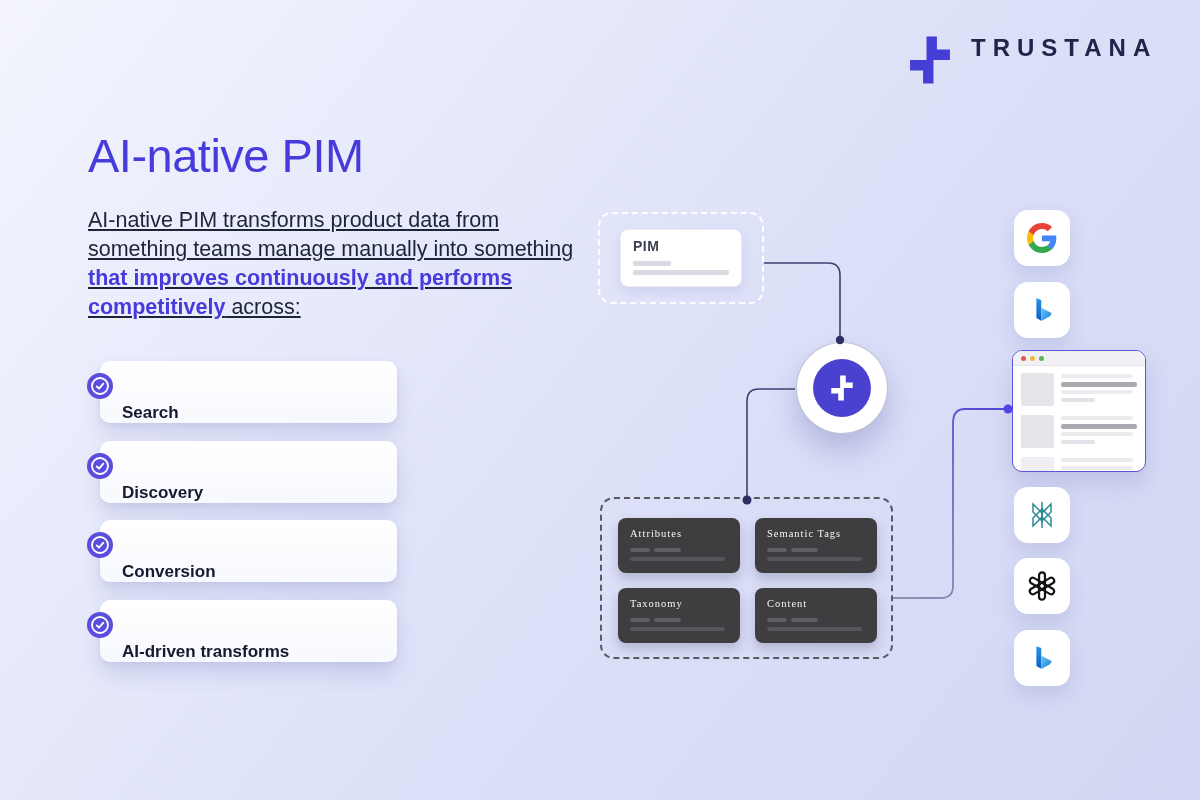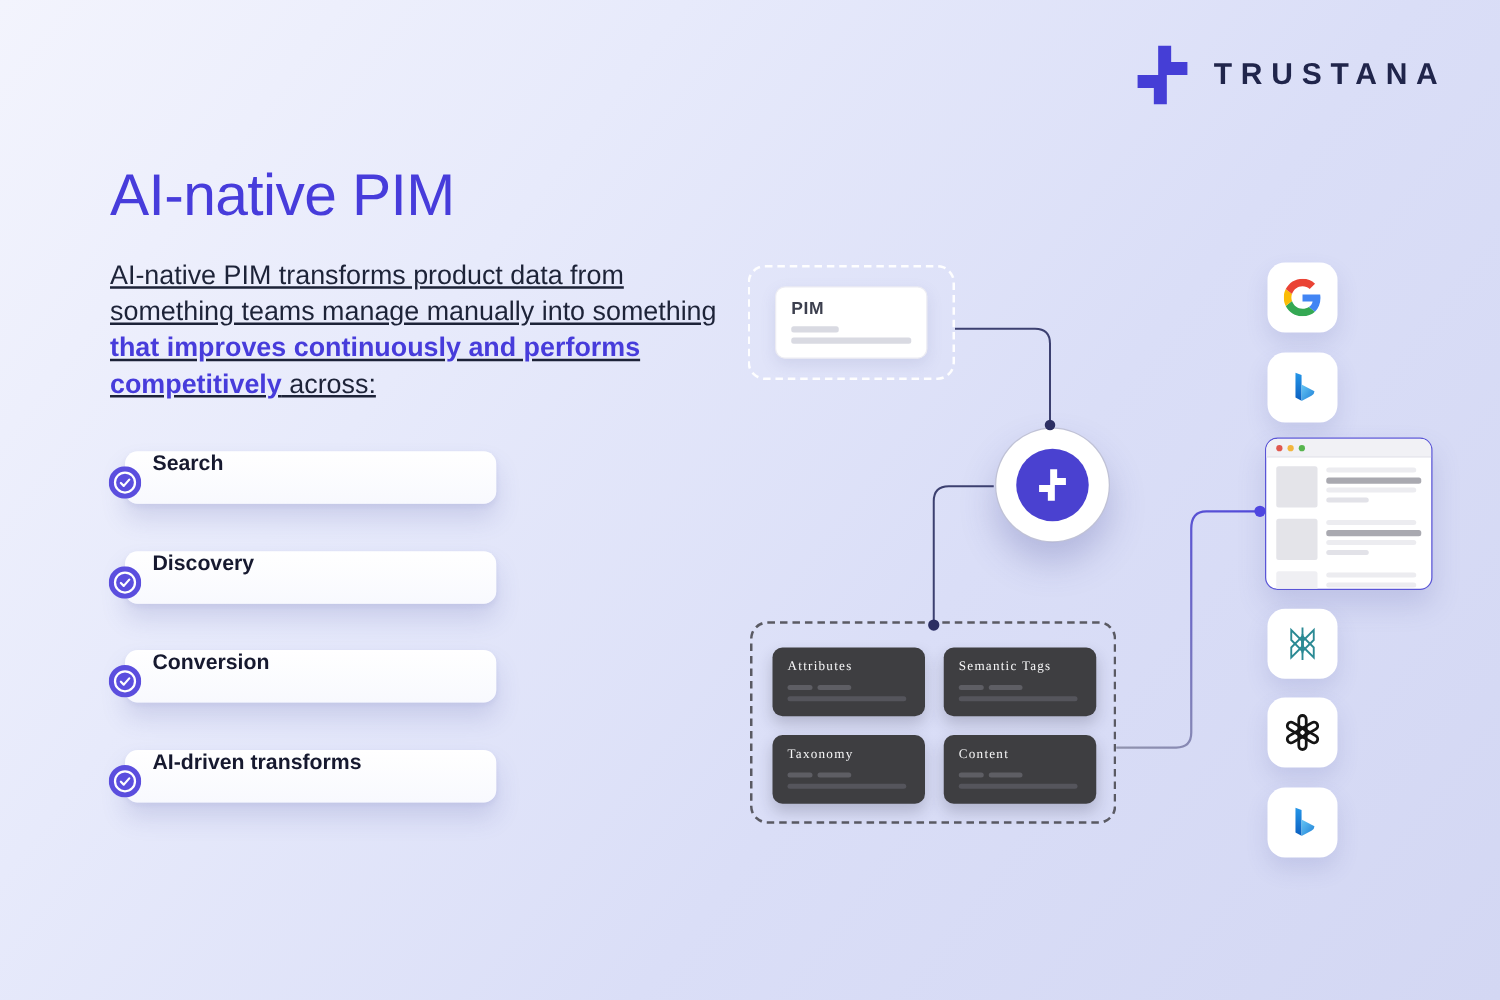--- a/index.html
+++ b/index.html
@@ -2,36 +2,36 @@
 <html><head>
 <meta charset="utf-8">
 <style>
   * { margin:0; padding:0; box-sizing:border-box; }
   html,body { width:1200px; height:800px; }
   body { font-family:"Liberation Sans", sans-serif; }
   .stage { position:relative; width:1200px; height:800px; overflow:hidden;
            background:linear-gradient(128deg,#f3f4fd 0%,#e7eafb 30%,#dadef7 62%,#d3d7f3 100%); }
 
   
-  .logo { position:absolute; top:34px; left:904px; display:flex; align-items:center; gap:15px; }
+  .logo { position:absolute; top:34px; left:904px; display:flex; align-items:flex-start; gap:15px; }
   .logo svg { width:52px; height:52px; }
   .wordmark { font-size:24px; font-weight:700; letter-spacing:7px; color:#20254b; }
 
   
   .hero-title { position:absolute; left:88px; top:128px; font-size:47px; font-weight:400;
                 color:#473cdb; letter-spacing:-0.5px; }
   .hero-intro { position:absolute; left:88px; top:206px; width:502px; font-size:21.5px;
                 line-height:1.35; color:#1d2338; font-weight:500;text-decoration:underline; }
   .hero-intro .hl { color:#473cdb; font-weight:700; }
 
   
-  .check-item { position:absolute; left:100px; width:297px; height:42px; border-radius:10px;
+  .check-item { position:absolute; left:100px; width:297px; height:62px; border-radius:10px;
                 background:linear-gradient(180deg,#ffffff 0%,#f8f9fe 100%);
                 box-shadow:0 12px 20px rgba(85,90,165,.18), 0 2px 4px rgba(85,90,165,.08);
-                display:flex; align-items:flex-start; }
+                display:flex; align-items:flex-end; }
   .ci-1{top:361px}.ci-2{top:441px}.ci-3{top:520px}.ci-4{top:600px}
   .check-badge { position:absolute; left:-13px; top:12px; width:26px; height:26px; }
   .check-label { margin-left:22px; font-size:17px; font-weight:700; color:#16192f; }
 
   
   .wires { position:absolute; left:0; top:0; z-index:5; pointer-events:none; }
 
   
   .pim-frame { position:absolute; left:598px; top:212px; width:166px; height:92px;
                border:2px dashed rgba(255,255,255,.95); border-radius:14px; z-index:2; }

